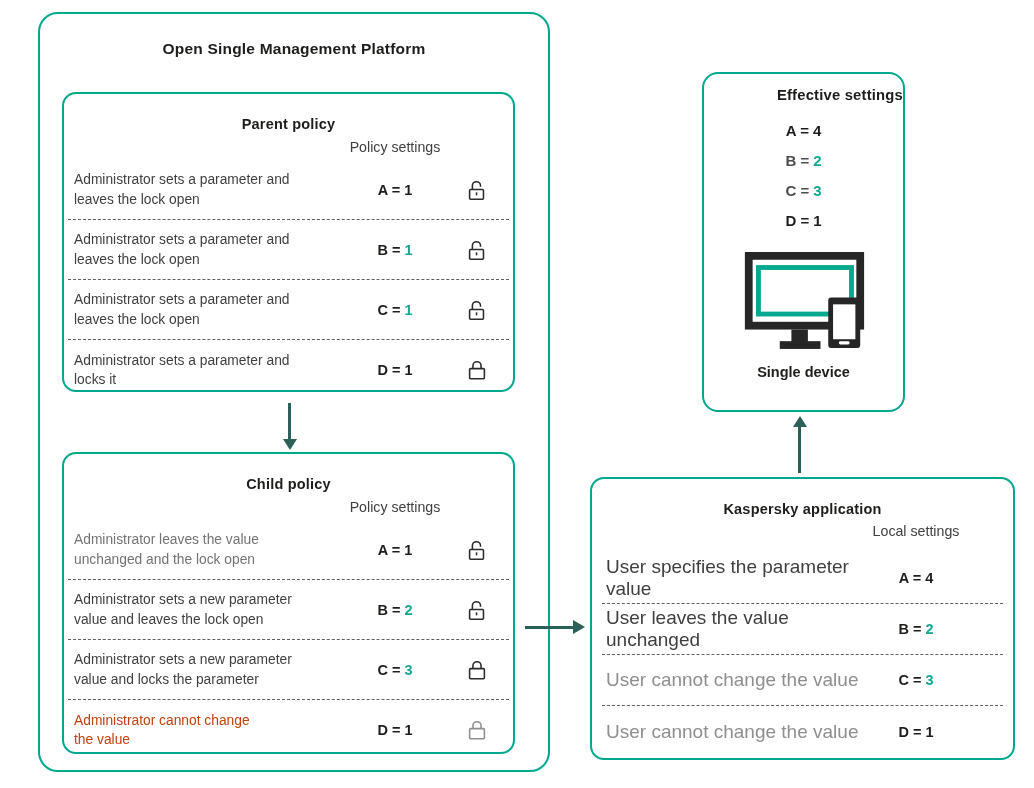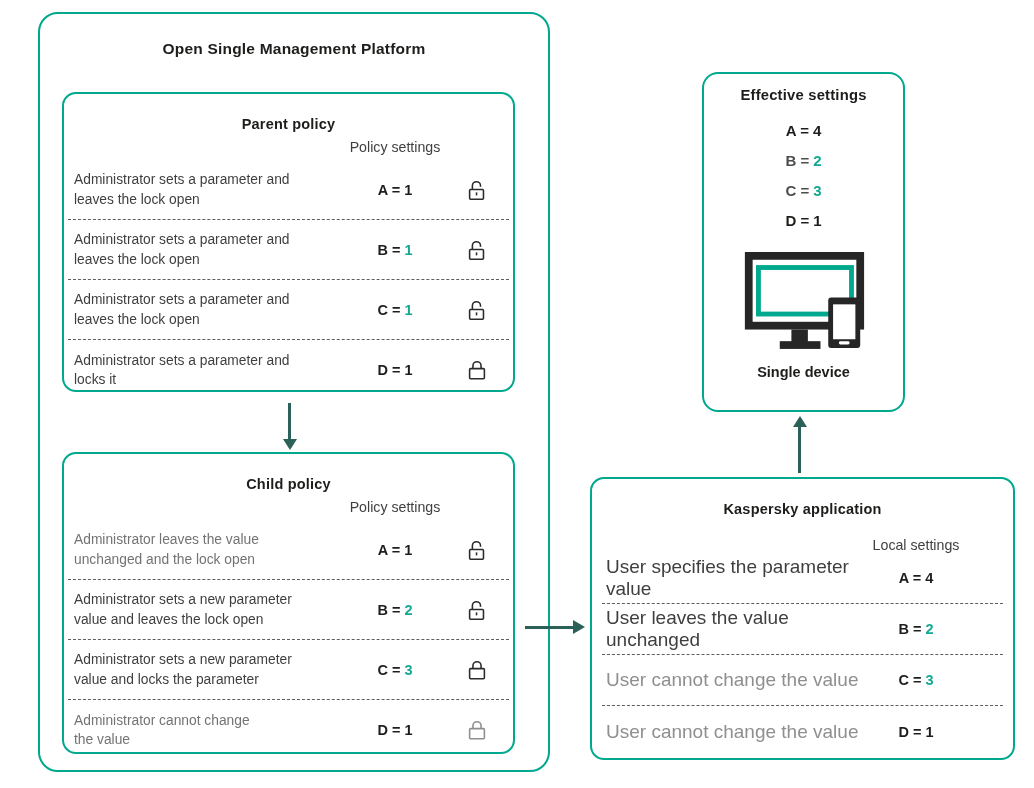--- a/index.html
+++ b/index.html
@@ -25,30 +25,30 @@
   .hdr-lockcol{width:64px;}
   .prow{display:flex;align-items:center;height:60px;margin:0 4px;padding-left:6px;
     border-bottom:1px dashed #5e5e5e;box-sizing:border-box;}
   .prow.last{border-bottom:none;}
   .prow-text{flex:1;font-size:13.8px;line-height:1.38;white-space:pre-line;}
   .prow-value{width:100px;text-align:center;font-weight:bold;font-size:14.5px;white-space:nowrap;}
   .vnum{margin-left:4px;}
   .prow-lock{width:64px;text-align:center;line-height:0;}
 
   
-  .khdr-row{display:flex;align-items:flex-end;height:30px;margin:6px 10px 0 10px;padding-left:4px;}
+  .khdr-row{display:flex;align-items:flex-start;height:30px;margin:6px 10px 0 10px;padding-left:4px;}
   .khdr-label{width:110px;margin-right:32px;text-align:center;white-space:nowrap;font-size:14.2px;color:#3f3f3f;}
   .krow{display:flex;align-items:center;height:51px;margin:0 10px;padding-left:4px;
     border-bottom:1px dashed #5e5e5e;box-sizing:border-box;}
   .krow.last{border-bottom:none;}
   .krow-text{flex:1;font-size:19px;}
   .krow-value{width:110px;margin-right:32px;text-align:center;font-weight:bold;font-size:14.5px;white-space:nowrap;}
 
   
-  .eff-title{margin-top:13px;text-align:center;font-weight:bold;font-size:14.8px;letter-spacing:.2px;}
+  .eff-title{margin-top:13px;text-align:right;font-weight:bold;font-size:14.8px;letter-spacing:.2px;}
   .eff-values{margin-top:12px;}
   .eff-val{height:30px;display:flex;justify-content:center;align-items:center;
     font-weight:bold;font-size:15px;white-space:nowrap;}
   .eff-device{margin-top:13px;text-align:center;line-height:0;}
   .eff-device-label{margin-top:13px;text-align:center;font-weight:bold;font-size:14.5px;}
 
   
   .stem-v{position:absolute;width:3px;}
   .stem-h{position:absolute;height:3px;}
   .head-down{position:absolute;width:0;height:0;border-left:7px solid transparent;border-right:7px solid transparent;border-top:11px solid #2B6158;}
@@ -181,21 +181,21 @@
         <span style="color: rgb(29, 29, 27);">C =</span><span class="vnum" style="color: rgb(20, 168, 147);">3</span>
       </div>
       <div class="prow-lock" style="color: rgb(43, 43, 43);">
         <svg width="24" height="24">
             <use href="#sym-lock-closed"></use>
           </svg>
       </div>
     </div>
 
     <div class="prow last">
-      <div class="prow-text" style="color: #737373;">Administrator cannot change
+      <div class="prow-text" style="color: #c2410c;">Administrator cannot change
 the value</div>
       <div class="prow-value">
         <span style="color: rgb(29, 29, 27);">D =</span><span class="vnum" style="color: rgb(29, 29, 27);">1</span>
       </div>
       <div class="prow-lock" style="color: rgb(143, 143, 143);">
         <svg width="24" height="24">
             <use href="#sym-lock-closed"></use>
           </svg>
       </div>
     </div>

